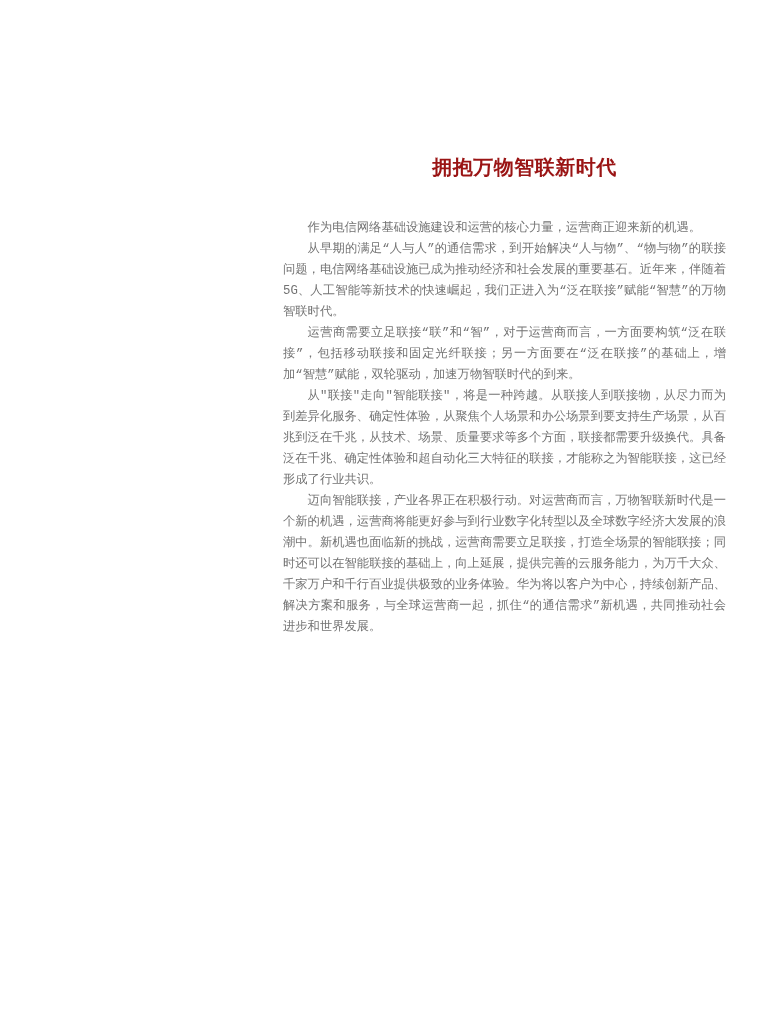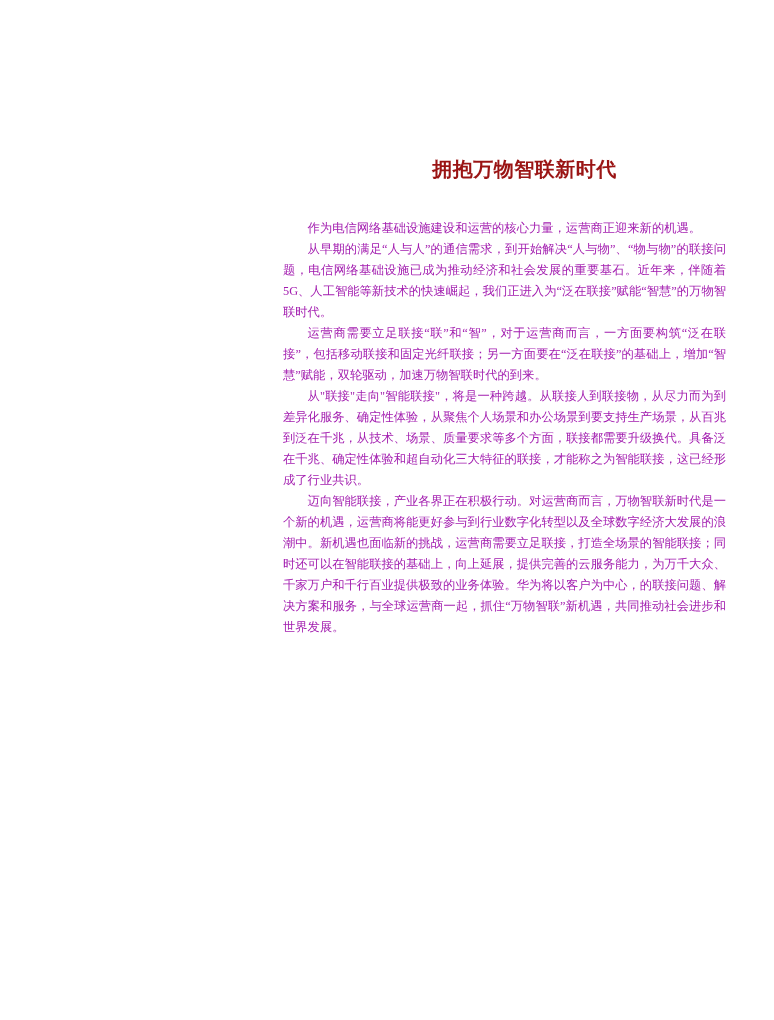--- a/index.html
+++ b/index.html
@@ -6,21 +6,21 @@
     margin: 0;
     padding: 0;
     background: #ffffff;
   }
   .page {
     position: relative;
     width: 774px;
     height: 1020px;
     background: #ffffff;
     overflow: hidden;
-    font-family: Liberation Serif, serif;
+    font-family: Liberation Mono, monospace;
   }
   .content {
     position: absolute;
     left: 283px;
     top: 156px;
     width: 443px;
   }
   .doc-title {
     margin: 0;
     font-size: 20px;
@@ -32,32 +32,32 @@
     letter-spacing: 0.5px;
   }
   .article-body {
     margin-top: 36px;
   }
   .article-body p {
     margin: 0;
     padding: 0;
     font-size: 12.3px;
     line-height: 21px;
-    color: #a21caf;
+    color: #737373;
     text-align: justify;
     text-indent: 2em;
   }
 </style>
 </head>
 <body>
 
 <div class="page">
   <div class="content">
     <h1 class="doc-title">拥抱万物智联新时代</h1>
     <div class="article-body">
       <p>作为电信网络基础设施建设和运营的核心力量，运营商正迎来新的机遇。</p>
       <p>从早期的满足“人与人”的通信需求，到开始解决“人与物”、“物与物”的联接问题，电信网络基础设施已成为推动经济和社会发展的重要基石。近年来，伴随着5G、人工智能等新技术的快速崛起，我们正进入为“泛在联接”赋能“智慧”的万物智联时代。</p>
       <p>运营商需要立足联接“联”和“智”，对于运营商而言，一方面要构筑“泛在联接”，包括移动联接和固定光纤联接；另一方面要在“泛在联接”的基础上，增加“智慧”赋能，双轮驱动，加速万物智联时代的到来。</p>
       <p>从"联接"走向"智能联接"，将是一种跨越。从联接人到联接物，从尽力而为到差异化服务、确定性体验，从聚焦个人场景和办公场景到要支持生产场景，从百兆到泛在千兆，从技术、场景、质量要求等多个方面，联接都需要升级换代。具备泛在千兆、确定性体验和超自动化三大特征的联接，才能称之为智能联接，这已经形成了行业共识。</p>
-      <p>迈向智能联接，产业各界正在积极行动。对运营商而言，万物智联新时代是一个新的机遇，运营商将能更好参与到行业数字化转型以及全球数字经济大发展的浪潮中。新机遇也面临新的挑战，运营商需要立足联接，打造全场景的智能联接；同时还可以在智能联接的基础上，向上延展，提供完善的云服务能力，为万千大众、千家万户和千行百业提供极致的业务体验。华为将以客户为中心，的联接问题、解决方案和服务，与全球运营商一起，抓住“万物智联”新机遇，共同推动社会进步和世界发展。</p>
+      <p>迈向智能联接，产业各界正在积极行动。对运营商而言，万物智联新时代是一个新的机遇，运营商将能更好参与到行业数字化转型以及全球数字经济大发展的浪潮中。新机遇也面临新的挑战，运营商需要立足联接，打造全场景的智能联接；同时还可以在智能联接的基础上，向上延展，提供完善的云服务能力，为万千大众、千家万户和千行百业提供极致的业务体验。华为将以客户为中心，持续创新产品、解决方案和服务，与全球运营商一起，抓住“的通信需求”新机遇，共同推动社会进步和世界发展。</p>
     </div>
   </div>
 </div>
 
 </body></html>

